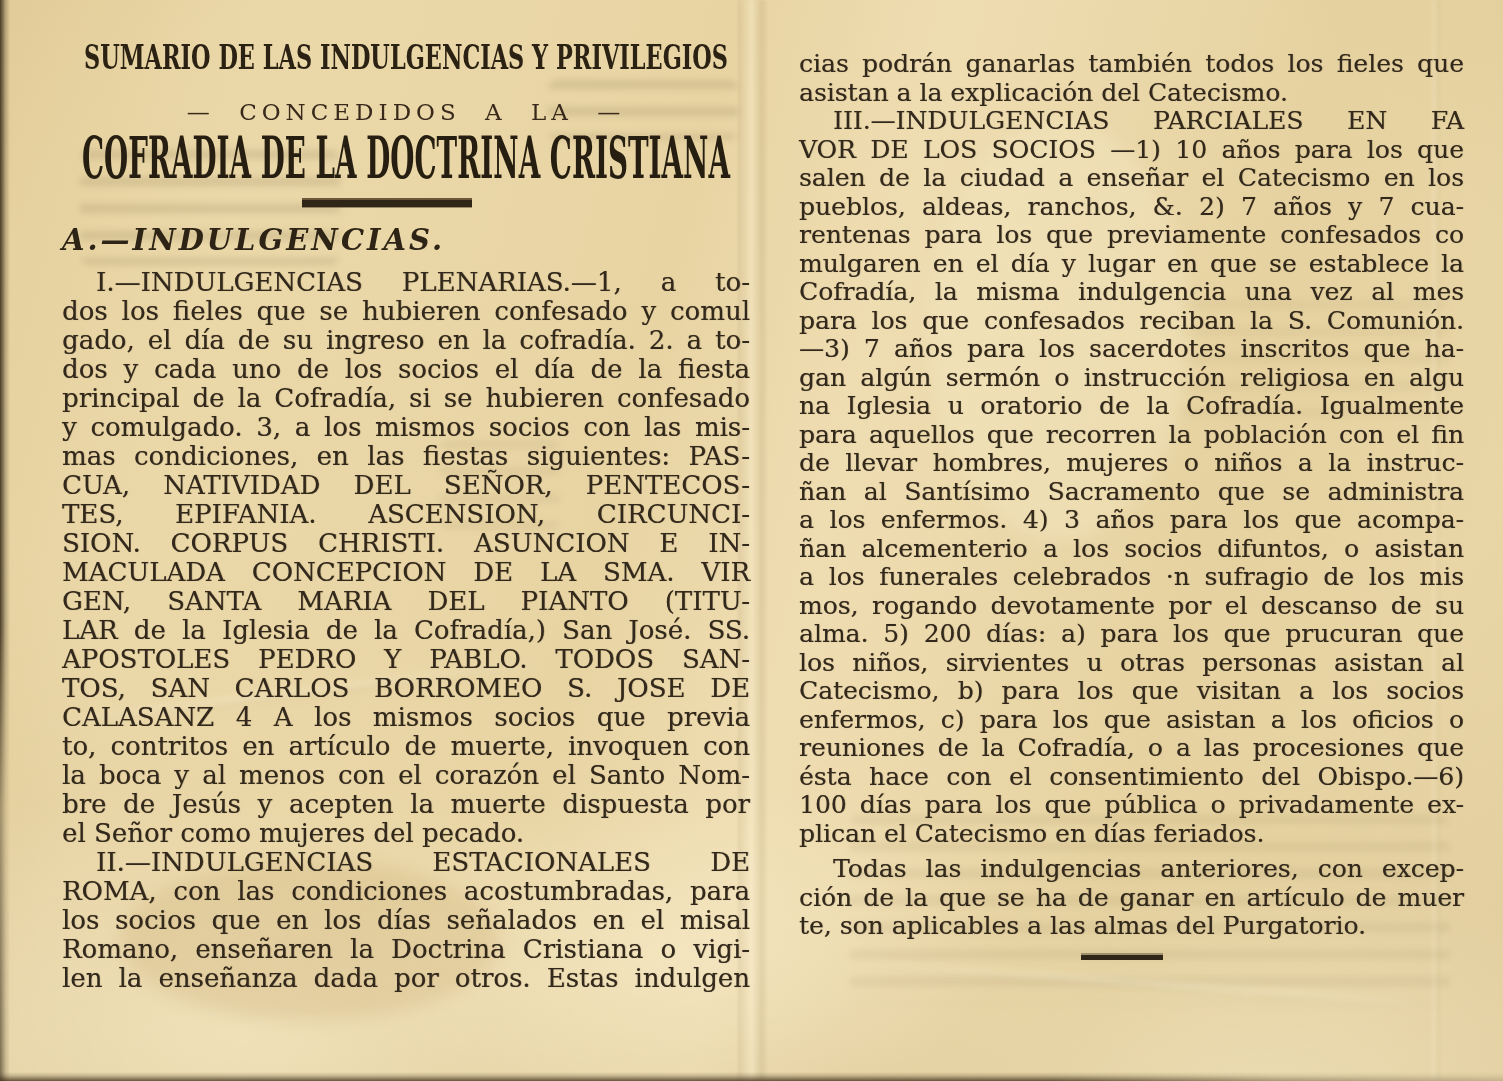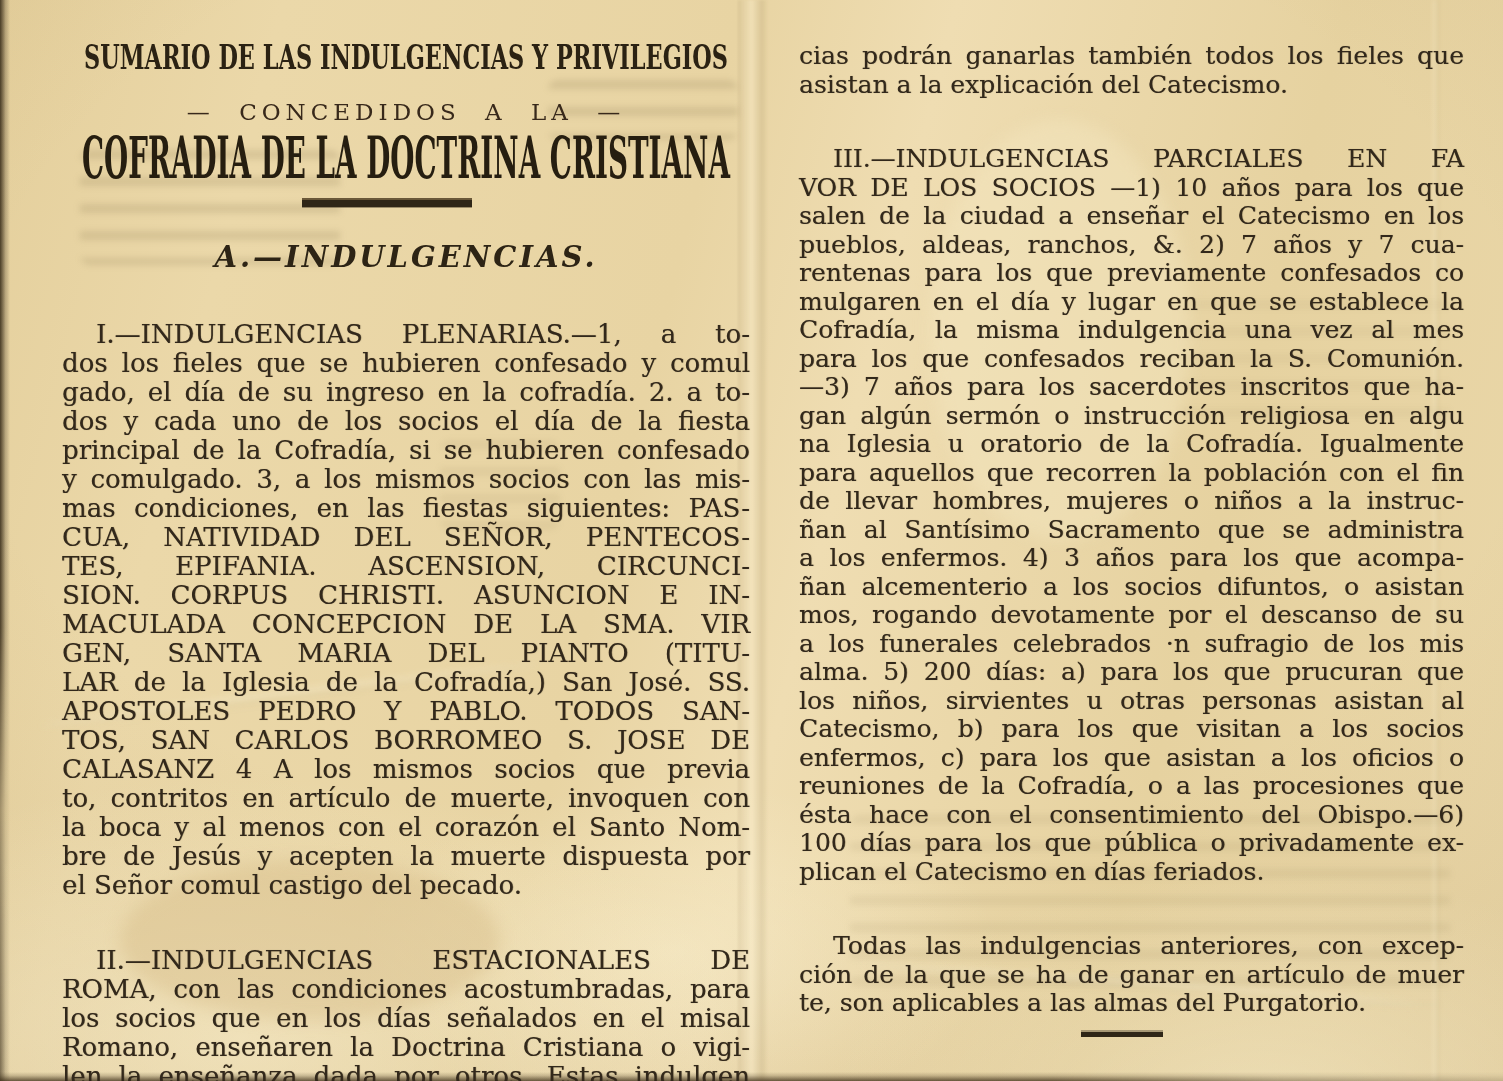--- a/index.html
+++ b/index.html
@@ -29,35 +29,35 @@
     filter:blur(1px);}
   .crease-v{position:absolute;top:0;height:100%;width:8px;background:linear-gradient(to right, rgba(255,248,220,0.0), rgba(255,248,220,0.4), rgba(140,110,60,0.10), rgba(255,248,220,0));filter:blur(2px);}
   .crease-d{position:absolute;width:500px;height:10px;background:linear-gradient(to bottom, rgba(255,248,222,0.45), rgba(150,120,65,0.12));filter:blur(3px);border-radius:50%;}
   
   .ghost{position:absolute;filter:blur(3px);border-radius:10px;
     background:repeating-linear-gradient(180deg, rgba(138,120,80,0.20) 0 9px, rgba(138,120,80,0) 9px 27px);}
   .stain{position:absolute;border-radius:50%;filter:blur(8px);}
 
   .col{position:absolute;color:#32281b;}
   .col-left{left:62px;top:36px;width:688px;}
-  .col-right{left:799px;top:42px;width:665px;}
+  .col-right{left:799px;top:50px;width:665px;}
 
   .kicker-text{font-family:"DejaVu Serif","Liberation Serif",serif;font-weight:bold;font-size:34px;fill:#2b2213;}
   .subkicker{margin-top:17px;text-align:center;font-size:23px;letter-spacing:5px;word-spacing:12px;color:#38291b;}
   .title-text{font-family:"DejaVu Serif","Liberation Serif",serif;font-weight:bold;font-size:57px;fill:#261e10;}
   .title-svg{display:block;margin-top:7px;}
   .title-divider{width:170px;height:7px;margin:6px 0 0 240px;background:#2f2617;border-top:2px solid #6a5839;box-shadow:0 1px 0 rgba(40,30,14,0.4);}
-  .section-heading{margin-top:33px;text-align:center;font-size:29px;font-weight:bold;font-style:italic;letter-spacing:3px;color:#2d2415;}
+  .section-heading{margin-top:16px;font-size:29px;font-weight:bold;font-style:italic;letter-spacing:3px;color:#2d2415;}
 
   .body{text-shadow:0.4px 0.4px 0.7px rgba(46,35,18,0.5);}
   .body-left{margin-top:11px;font-size:26px;line-height:29px;}
   .body-right{font-size:25px;line-height:28.5px;}
   .line{text-align:justify;text-align-last:justify;white-space:normal;}
   .line.endline{text-align-last:left;}
-  .line.indent{text-indent:34px;margin-top:46px;}
+  .line.indent{text-indent:34px;}
   .para-final{margin-top:7px;}
   .end-divider{width:82px;height:5px;margin:14px 0 0 282px;background:#2f2617;box-shadow:0 -2px 0 rgba(47,38,23,0.35);}
 </style>
 </head>
 <body>
 
 <div class="page">
 
   <div class="ghost" style="left:548px;top:80px;width:190px;height:60px;"></div>
   <div class="ghost" style="left:80px;top:150px;width:260px;height:115px;"></div>
@@ -98,21 +98,21 @@
           <div class="line">SION. CORPUS CHRISTI. ASUNCION E IN-</div>
           <div class="line">MACULADA CONCEPCION DE LA SMA. VIR</div>
           <div class="line">GEN, SANTA MARIA DEL PIANTO (TITU-</div>
           <div class="line">LAR de la Iglesia de la Cofradía,) San José. SS.</div>
           <div class="line">APOSTOLES PEDRO Y PABLO. TODOS SAN-</div>
           <div class="line">TOS, SAN CARLOS BORROMEO S. JOSE DE</div>
           <div class="line">CALASANZ 4 A los mismos socios que previa</div>
           <div class="line">to, contritos en artículo de muerte, invoquen con</div>
           <div class="line">la boca y al menos con el corazón el Santo Nom-</div>
           <div class="line">bre de Jesús y acepten la muerte dispuesta por</div>
-          <div class="line endline">el Señor comul castigo del pecado.</div>
+          <div class="line endline">el Señor como mujeres del pecado.</div>
         </div>
       <div class="para">
           <div class="line indent">II.—INDULGENCIAS ESTACIONALES DE</div>
           <div class="line">ROMA, con las condiciones acostumbradas, para</div>
           <div class="line">los socios que en los días señalados en el misal</div>
           <div class="line">Romano, enseñaren la Doctrina Cristiana o vigi-</div>
           <div class="line">len la enseñanza dada por otros. Estas indulgen</div>
         </div>
     </div>
   </div>
@@ -133,22 +133,22 @@
           <div class="line">Cofradía, la misma indulgencia una vez al mes</div>
           <div class="line">para los que confesados reciban la S. Comunión.</div>
           <div class="line">—3) 7 años para los sacerdotes inscritos que ha-</div>
           <div class="line">gan algún sermón o instrucción religiosa en algu</div>
           <div class="line">na Iglesia u oratorio de la Cofradía. Igualmente</div>
           <div class="line">para aquellos que recorren la población con el fin</div>
           <div class="line">de llevar hombres, mujeres o niños a la instruc-</div>
           <div class="line">ñan al Santísimo Sacramento que se administra</div>
           <div class="line">a los enfermos. 4) 3 años para los que acompa-</div>
           <div class="line">ñan alcementerio a los socios difuntos, o asistan</div>
+          <div class="line">a los funerales celebrados ·n sufragio de los mis</div>
           <div class="line">mos, rogando devotamente por el descanso de su</div>
-          <div class="line">a los funerales celebrados ·n sufragio de los mis</div>
           <div class="line">alma. 5) 200 días: a) para los que prucuran que</div>
           <div class="line">los niños, sirvientes u otras personas asistan al</div>
           <div class="line">Catecismo, b) para los que visitan a los socios</div>
           <div class="line">enfermos, c) para los que asistan a los oficios o</div>
           <div class="line">reuniones de la Cofradía, o a las procesiones que</div>
           <div class="line">ésta hace con el consentimiento del Obispo.—6)</div>
           <div class="line">100 días para los que pública o privadamente ex-</div>
           <div class="line endline">plican el Catecismo en días feriados.</div>
         </div>
       <div class="para para-final">

